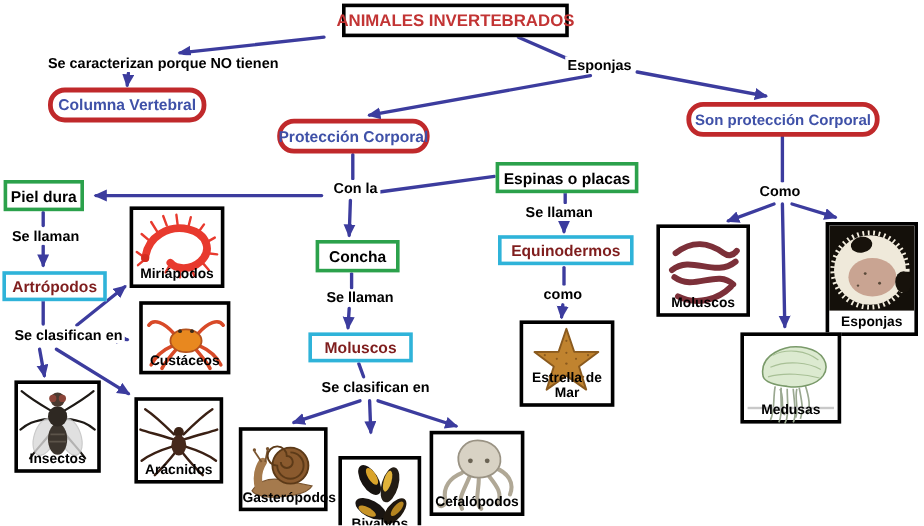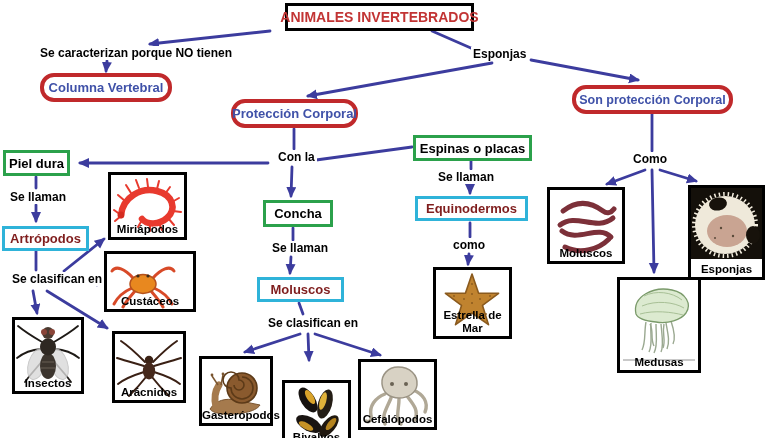--- a/index.html
+++ b/index.html
@@ -105,21 +105,21 @@
           <line x1="31" y1="45" x2="27" y2="52"></line>
         <line x1="10" y1="40" x2="3" y2="35"></line>
           <line x1="10" y1="41" x2="4" y2="46"></line>
       </g>
       <path d="M10,40 C12,22 30,12 46,16 C62,20 66,34 56,43 C48,50 36,50 31,44" fill="none" stroke="#e83a2e" stroke-width="6.5" stroke-linecap="round"></path>
       <circle cx="10" cy="40" r="3.4" fill="#d42c20"></circle>
     </svg>
     <div class="imglabel">Miriápodos</div>
   </div>
 
-  <div class="imgbox" style="left:104px;top:251px;width:92px;height:61px;">
+  <div class="imgbox" style="left:116px;top:251px;width:76px;height:61px;">
     <svg width="72" height="55" viewBox="0 0 72 55">
       <g stroke="#d84a28" stroke-width="3" fill="none" stroke-linecap="round">
         <path d="M26,24 C18,15 9,11 5,17"></path>
           <path d="M46,24 C54,15 63,11 67,17"></path>
         <path d="M25,34 C16,38 10,44 7,50"></path>
           <path d="M28,37 C22,44 18,49 16,53"></path>
         <path d="M47,34 C56,38 62,44 65,50"></path>
           <path d="M44,37 C50,44 54,49 56,53"></path>
       </g>
       <ellipse cx="36" cy="30" rx="13" ry="9.5" fill="#e8881f" stroke="#b5521d" stroke-width="1.5"></ellipse>
@@ -252,21 +252,21 @@
       <ellipse cx="36" cy="43" rx="20" ry="16" fill="#c9a492"></ellipse>
       <ellipse cx="27" cy="16" rx="9" ry="6.5" transform="rotate(-10 27 16)" fill="#17120b"></ellipse>
       <ellipse cx="62" cy="47" rx="7" ry="9" fill="#17120b"></ellipse>
       <circle cx="30" cy="40" r="1.2" fill="#5a4a3a"></circle>
         <circle cx="42" cy="48" r="1.2" fill="#5a4a3a"></circle>
       <circle cx="24" cy="50" r="1" fill="#5a4a3a"></circle>
     </svg>
     <div class="imglabel onwhite">Esponjas</div>
   </div>
 
-  <div class="imgbox" style="left:617px;top:277px;width:84px;height:96px;">
+  <div class="imgbox" style="left:617px;top:277px;width:84px;height:76px;">
     <svg width="78" height="76" viewBox="0 0 78 76">
       <g stroke="#9aa890" stroke-width="1.4" fill="none">
         <path d="M26,42 C24,52 26,62 22,70"></path>
         <path d="M31,43 C30,54 33,64 29,72"></path>
         <path d="M36,44 C36,56 38,66 34,73"></path>
         <path d="M41,44 C42,56 44,66 41,72"></path>
         <path d="M46,43 C48,54 50,62 47,69"></path>
         <path d="M51,41 C54,50 56,58 53,64"></path>
         <path d="M30,44 C34,52 30,58 34,66"></path>
         <path d="M44,44 C42,54 46,60 43,68"></path>

